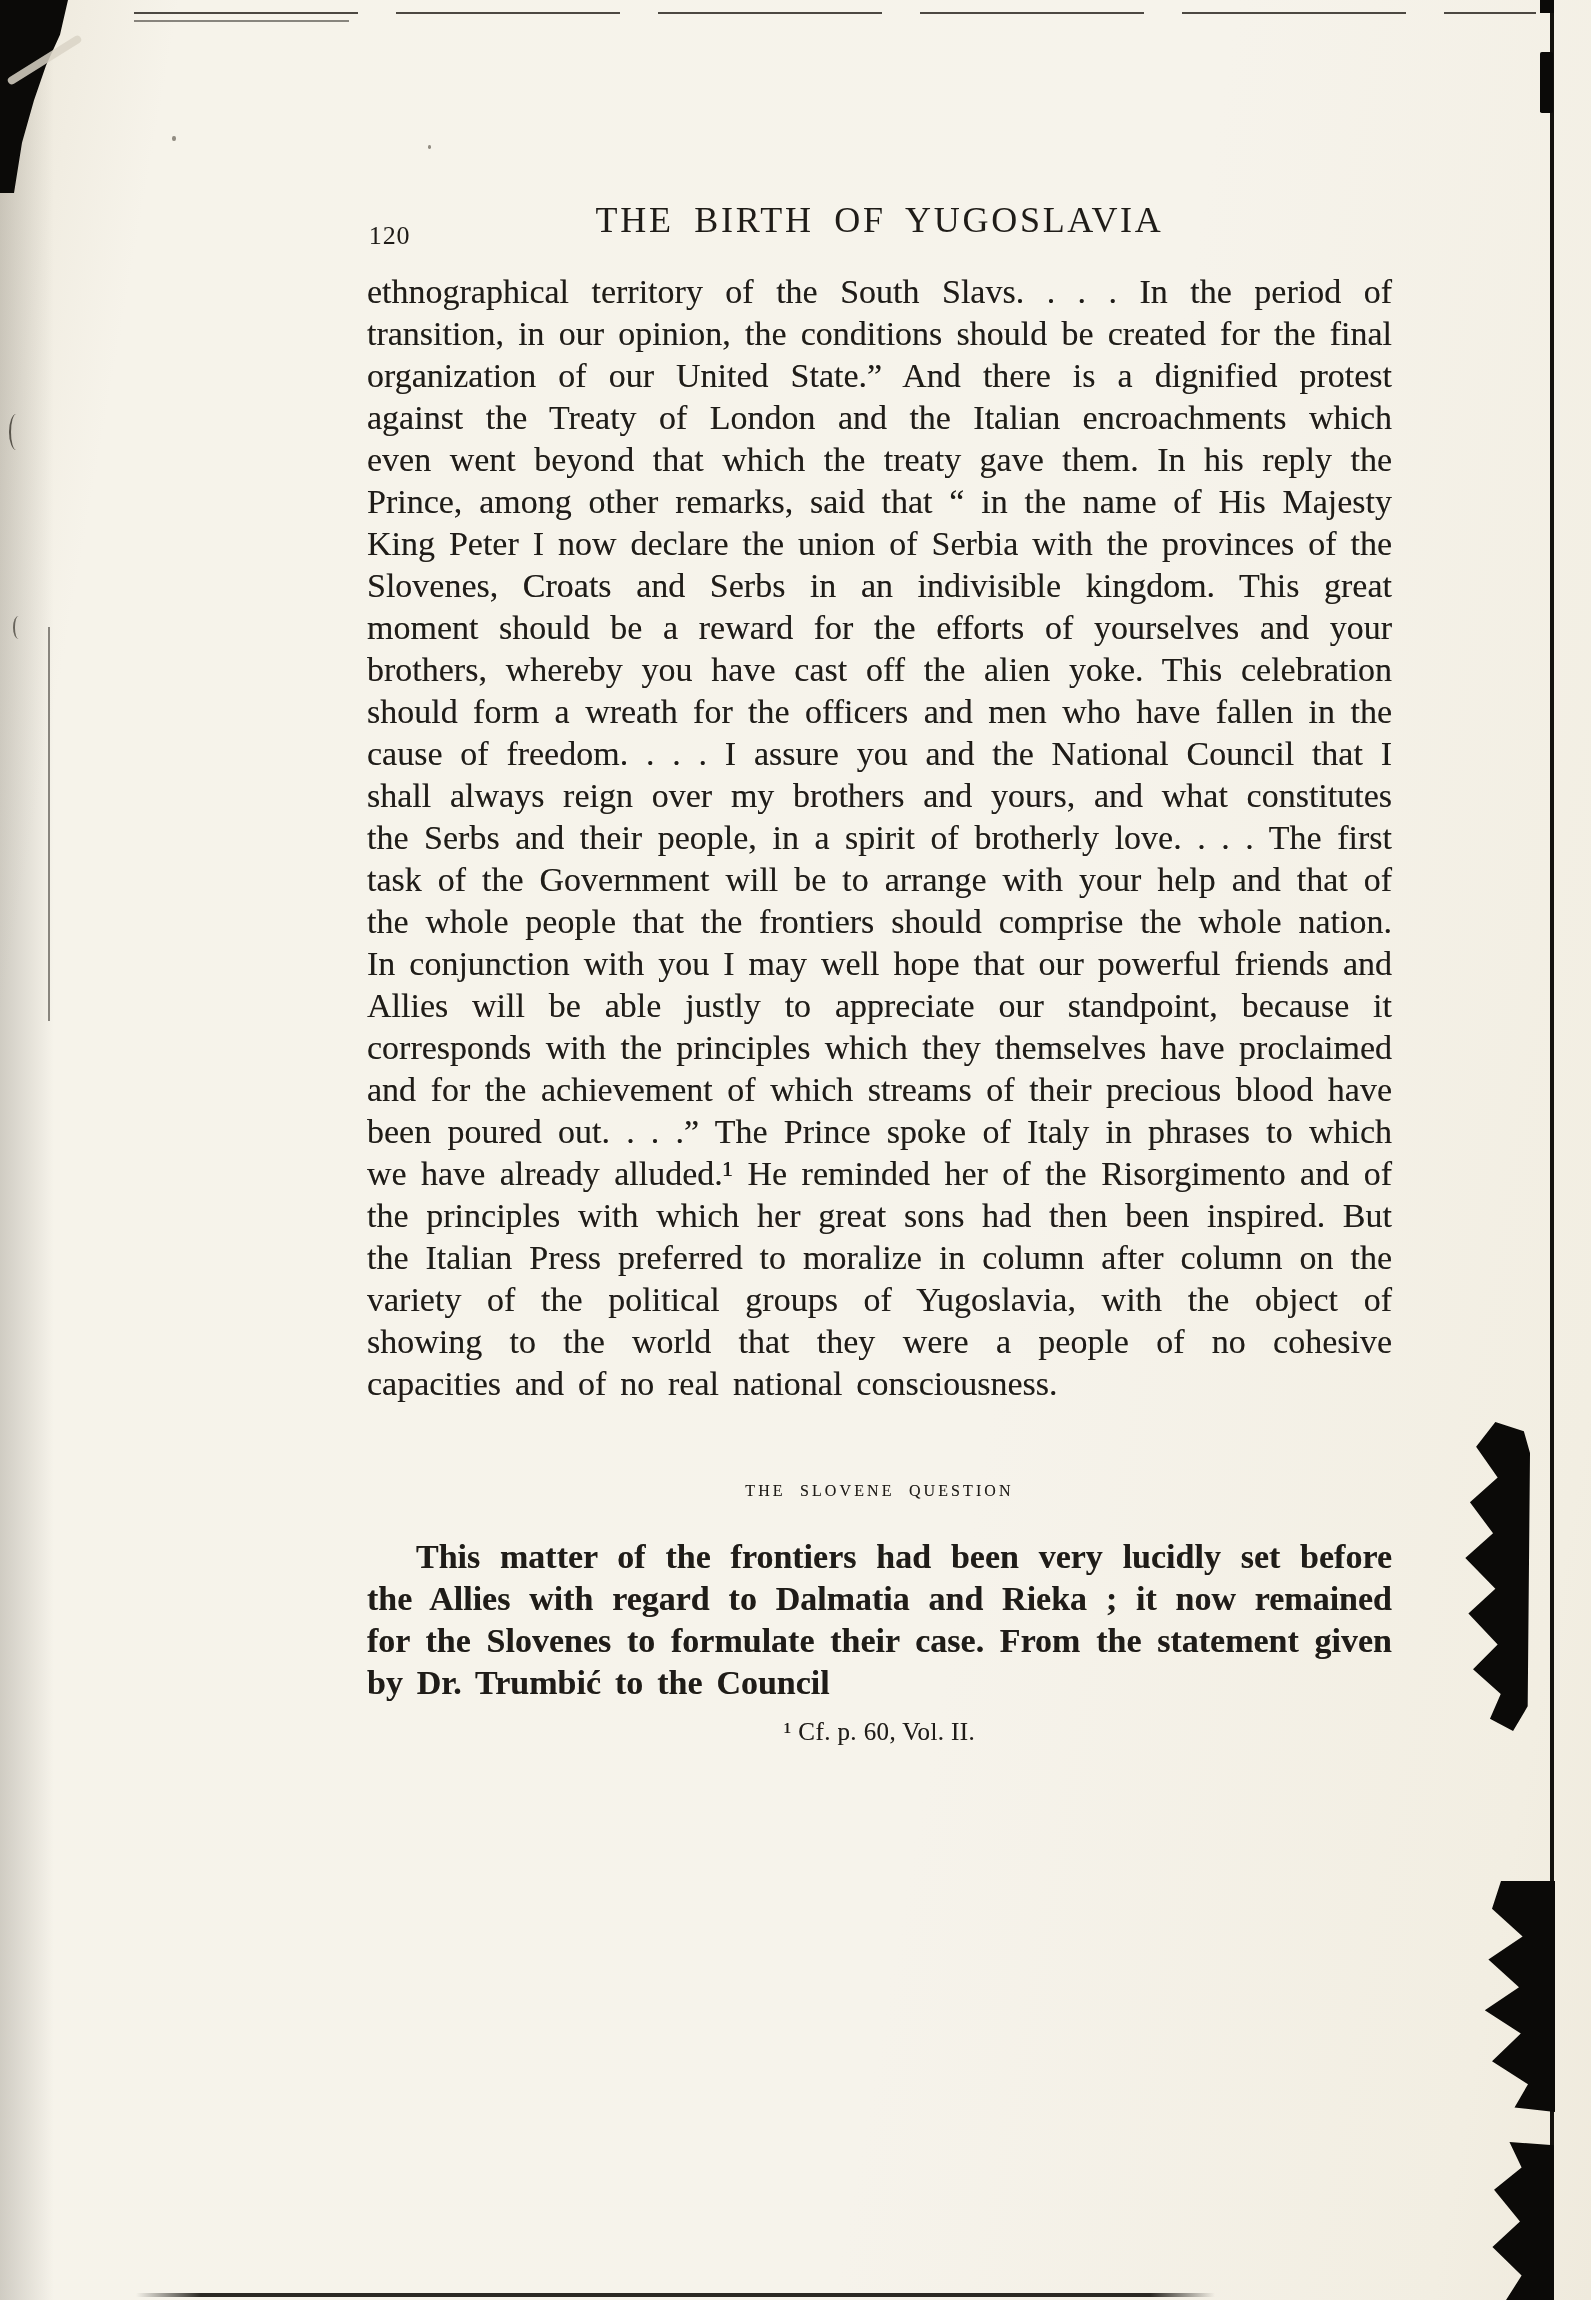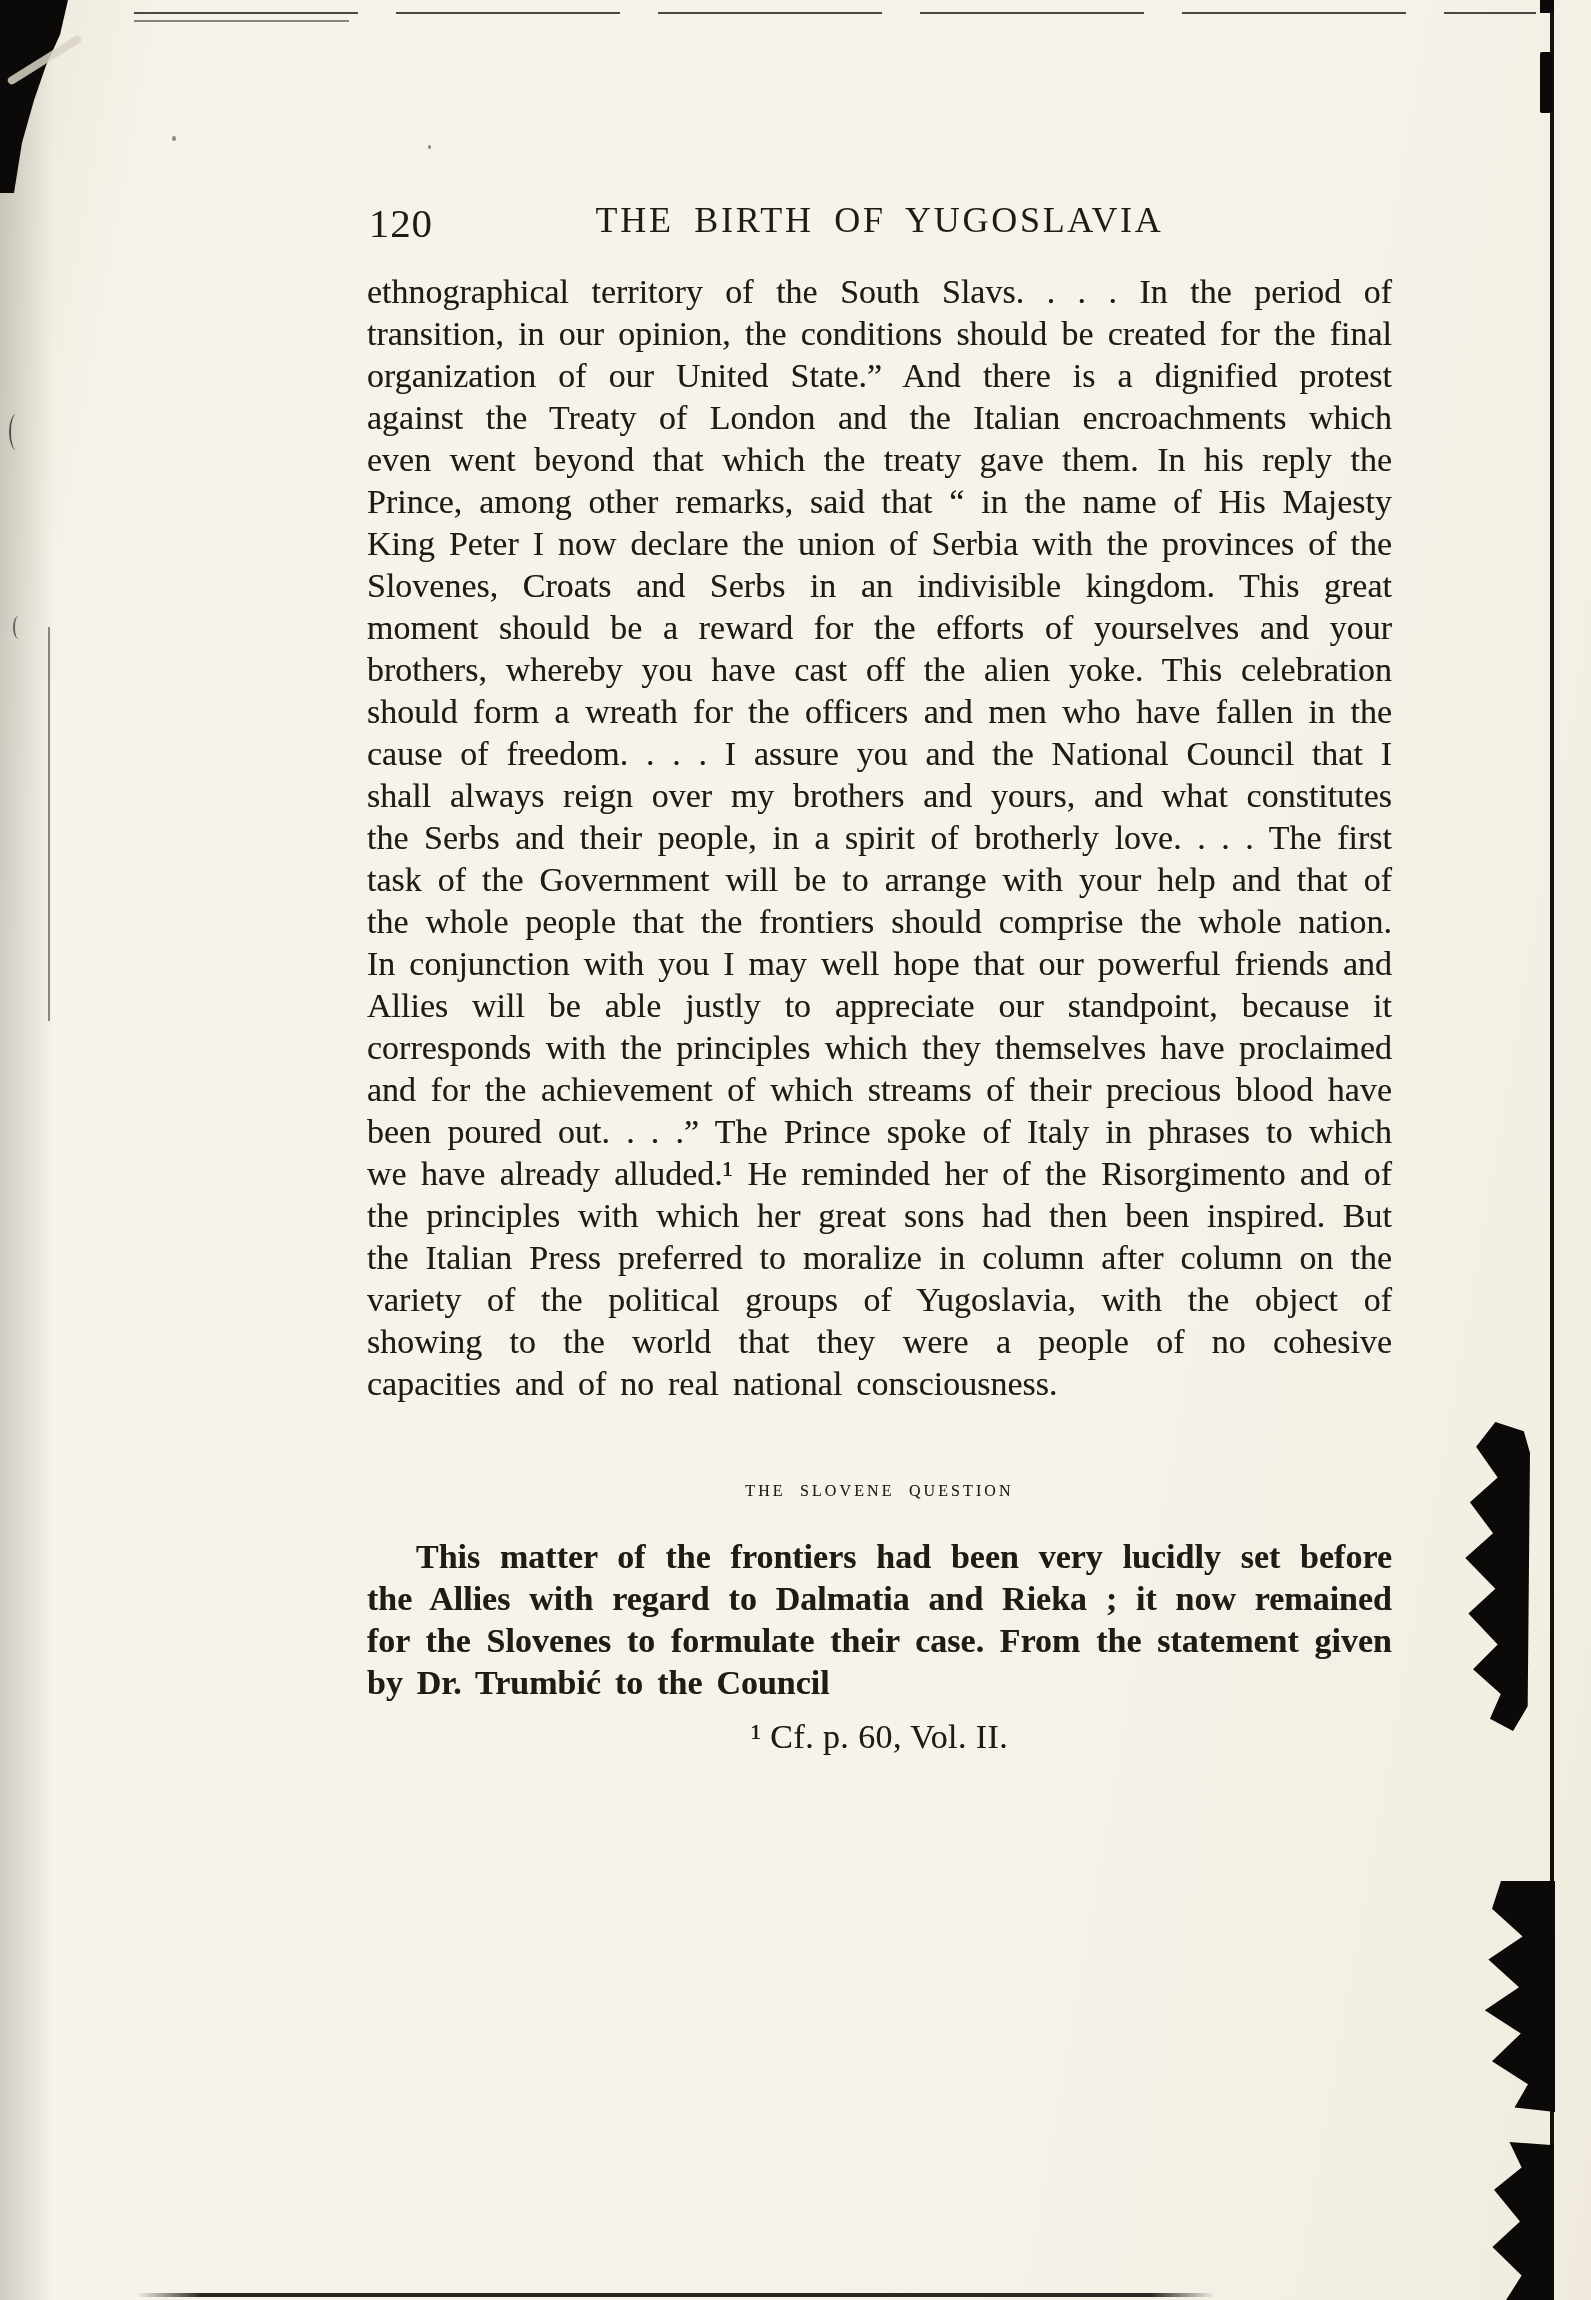--- a/index.html
+++ b/index.html
@@ -7,37 +7,37 @@
     position:relative;
     width:1591px;height:2301px;
     background:linear-gradient(100deg,#ece7da 0%, #f6f3ea 9%, #f6f3eb 62%, #f2eee2 92%, #efeadd 100%);
     overflow:hidden;
     font-family:"Liberation Serif","DejaVu Serif",serif;
     color:#1f1c18;
   }
   
   .text-column{position:absolute;left:367px;top:199px;width:1025px;}
   .running-head{position:relative;height:50px;}
-  .page-number{position:absolute;left:1.8px;top:0;font-size:41px;letter-spacing:0.9px;}
+  .page-number{position:absolute;left:1.8px;top:22px;font-size:26px;letter-spacing:0.9px;}
   .head-title{text-align:center;font-size:36px;letter-spacing:2.7px;word-spacing:9px;}
   .body-paragraph{
     margin:21.5px 0 0 0;
     font-size:34px;line-height:42px;
     text-align:justify;word-spacing:5.4px;
     text-shadow:0 0 0.6px rgba(31,28,24,.45);
   }
   .section-heading{
     margin:77px 0 0 0;
     font-weight:normal;
     text-align:center;font-size:16px;letter-spacing:3.1px;word-spacing:7.2px;
     text-shadow:0 0 0.5px rgba(31,28,24,.4);
   }
   .para-indent{margin-top:36px;text-indent:49px;font-weight:bold;}
   .footnote{
-    margin-top:14.3px;text-align:center;font-size:34px;letter-spacing:0.4px;
+    margin-top:14.3px;text-align:center;font-size:25px;letter-spacing:0.4px;
     text-shadow:0 0 0.4px rgba(31,28,24,.4);
   }
   
   .artifact{position:absolute;background:#0b0a08;}
   .top-edge-line{
     left:134px;top:11.6px;width:1402px;height:2.7px;
     background:repeating-linear-gradient(90deg,#2e2a24 0 224px,rgba(46,42,36,0) 224px 262px);
     opacity:.85;
   }
   .top-edge-line2{left:134px;top:19.7px;width:215px;height:2.7px;background:#2e2a24;opacity:.55;}

